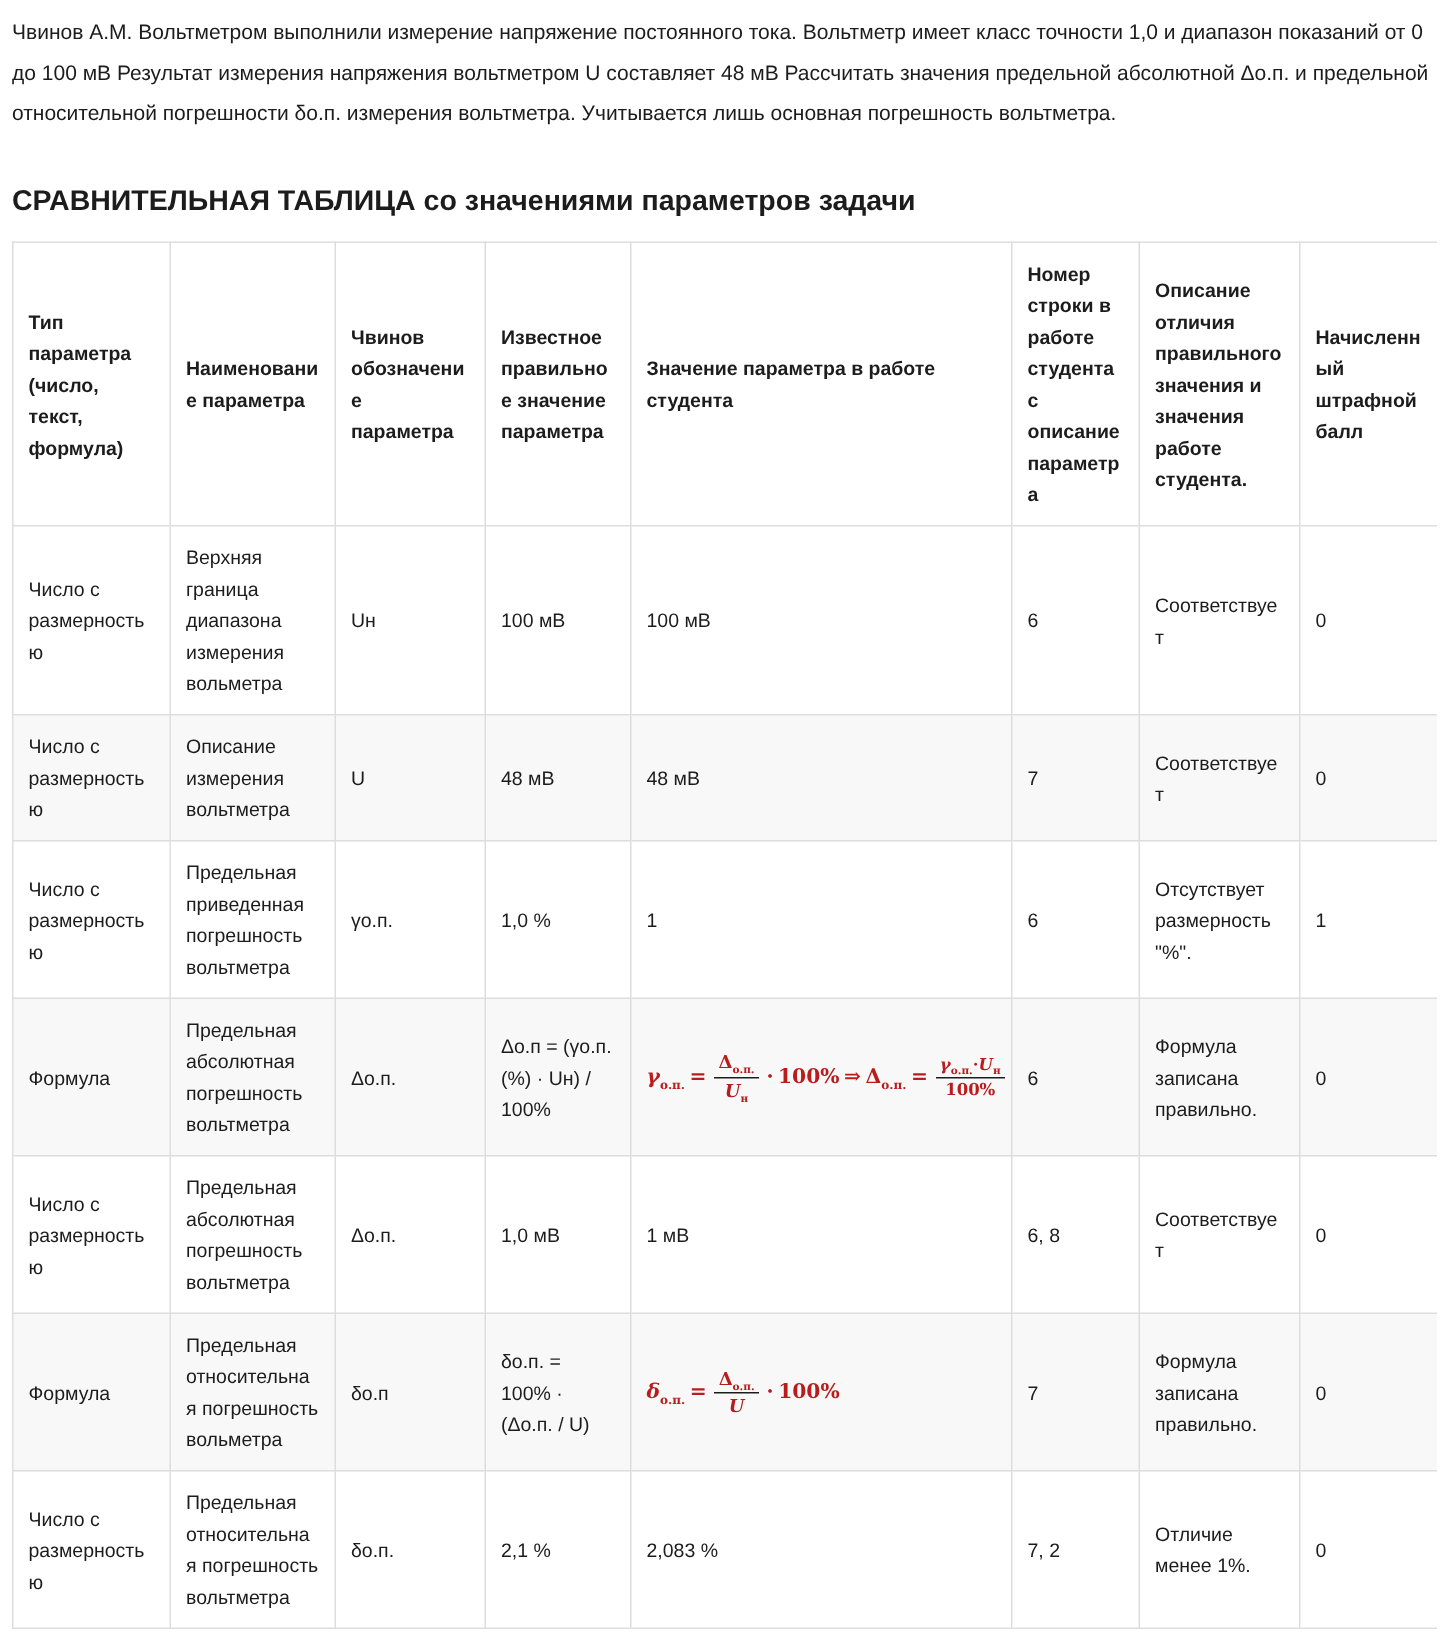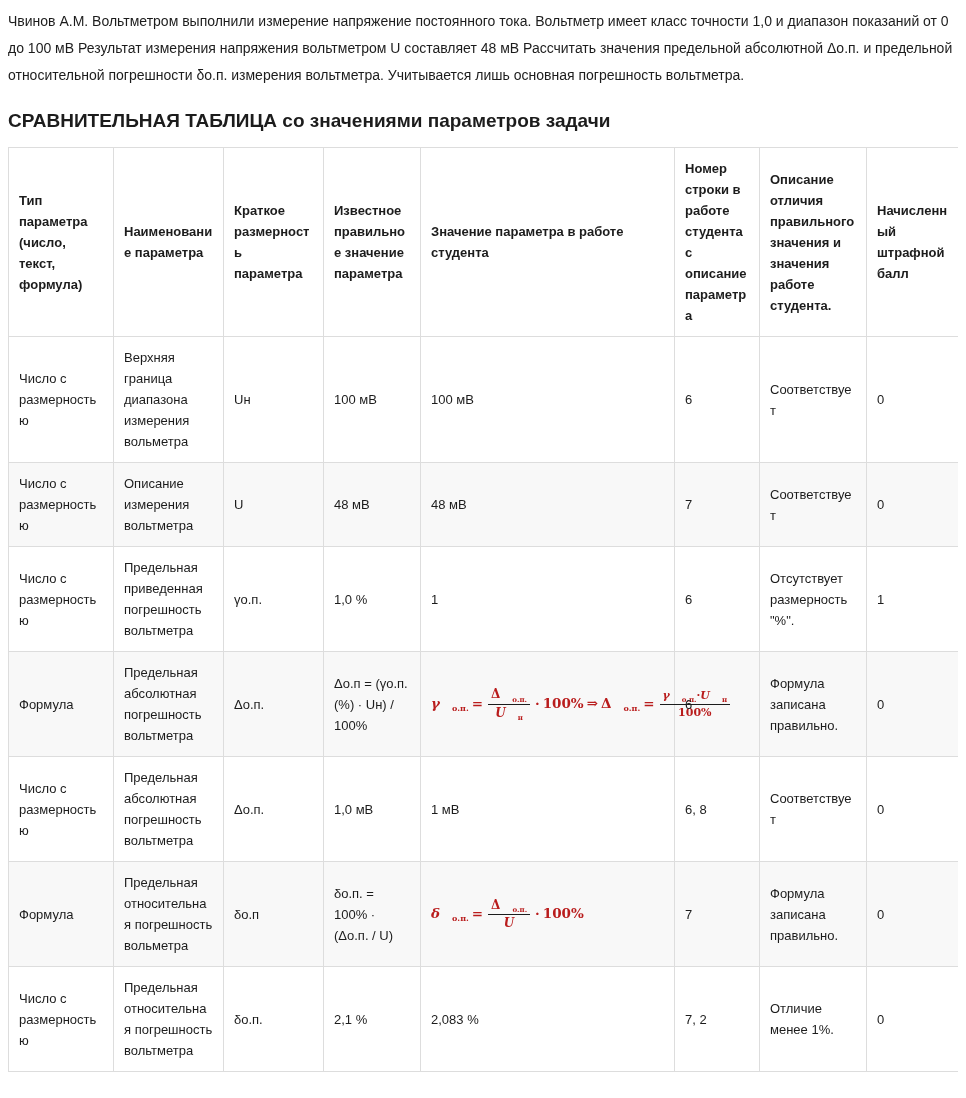--- a/index.html
+++ b/index.html
@@ -6,21 +6,21 @@
   html, body { background: #ffffff; }
   body {
     margin: 8px;
     width: 950px;
     font-family: "Liberation Sans", sans-serif;
     color: #1c1c1c;
   }
   .intro {
     font-size: 14px;
     line-height: 27px;
-    margin: 0 0 22px 0;
+    margin: 0 0 36px 0;
   }
   .section-title {
     font-size: 19px;
     font-weight: bold;
     line-height: 20px;
     margin: 0 0 16px 0;
   }
   table.cmp {
     border-collapse: collapse;
     table-layout: fixed;
@@ -43,21 +43,21 @@
   .math {
     font-family: "DejaVu Serif", serif;
     font-weight: bold;
     font-size: 13.5px;
     white-space: nowrap;
     color: #b91c1c;
   }
   .math .mvar { font-style: italic; }
   .math .mup  { font-style: normal; }
   .math .mo   { font-style: normal; margin: 0 3px; }
-  .math sub   { font-size: 8px; font-style: normal; line-height: 1; margin-left: 12px; }
+  .math sub   { font-size: 8px; font-style: normal; line-height: 1; }
   .frac {
     display: inline-flex;
     flex-direction: column;
     align-items: center;
     vertical-align: middle;
     margin: 0 2px;
     line-height: 1.2;
     font-size: 12px;
   }
   .frac .num { border-bottom: 1px solid #1c1c1c; padding: 0 3px 1px 3px; }
@@ -86,21 +86,21 @@
       <col style="width:97px">
     <col style="width:254px">
       <col style="width:85px">
       <col style="width:107px">
       <col style="width:98px">
   </colgroup>
   <thead>
     <tr>
       <th>Тип параметра (число, текст, формула)</th>
       <th>Наименование параметра</th>
-      <th>Краткое размерность параметра</th>
+      <th>Чвинов обозначение параметра</th>
       <th>Известное правильное значение параметра</th>
       <th>Значение параметра в работе студента</th>
       <th>Номер строки в работе студента с описание параметра</th>
       <th>Описание отличия правильного значения и значения работе студента.</th>
       <th>Начисленный штрафной балл</th>
     </tr>
   </thead>
   <tbody>
     <tr>
       <td>Число с размерностью</td>

